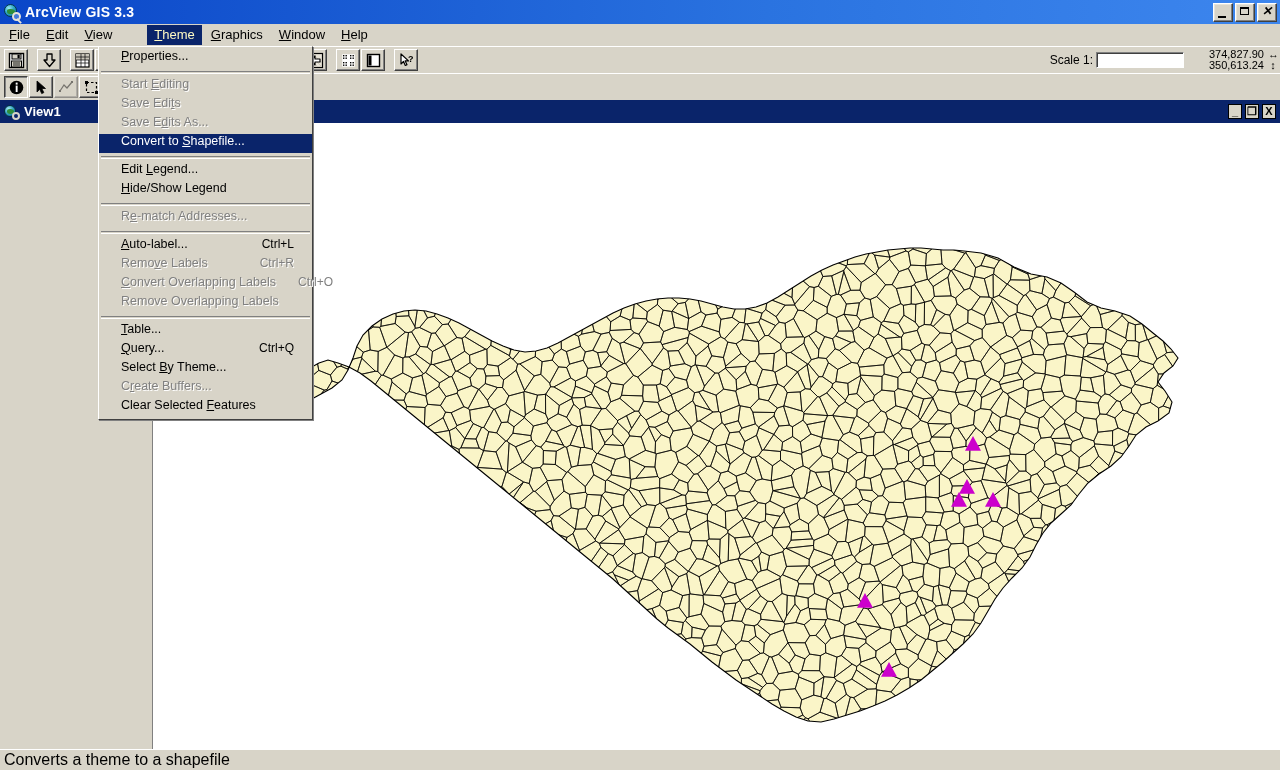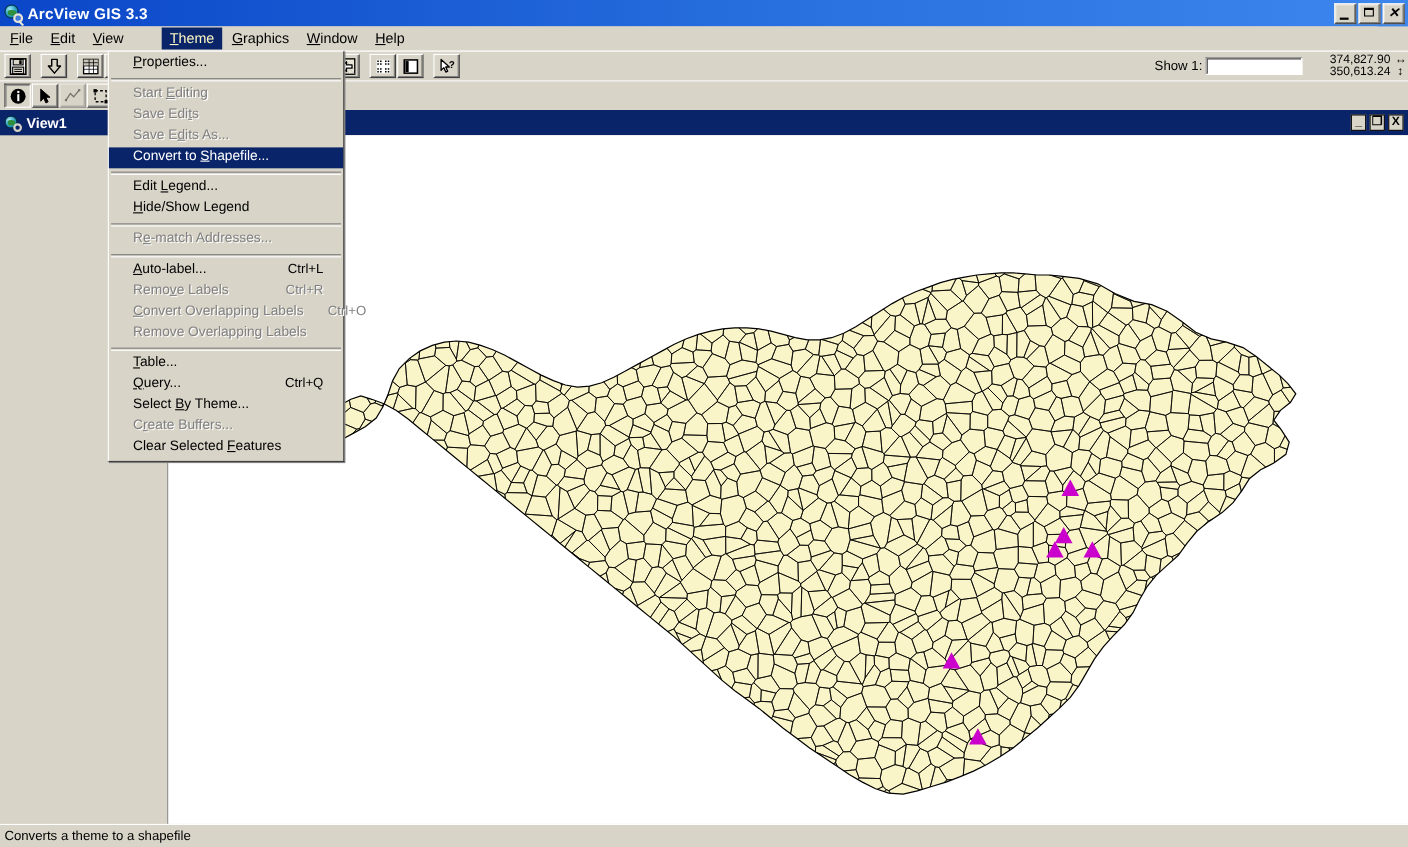--- a/index.html
+++ b/index.html
@@ -254,21 +254,21 @@
   }
   .map-area svg { display: block; }
 
   
   .statusbar {
     position: absolute; left: 0; bottom: 0; width: 1280px; height: 20px;
     background: #d8d4c8;
     border-top: 1px solid #ffffff;
     display: flex; align-items: center;
   }
-  .status-text { font-size: 12px; color: #000; margin-left: 4px; }
+  .status-text { font-size: 16px; color: #000; margin-left: 4px; }
 
   
   .dropdown {
     position: absolute; left: 98px; top: 46px; width: 215px;
     background: #d8d4c8;
     border-top: 1px solid #ffffff; border-left: 1px solid #ffffff;
     border-right: 1px solid #404040; border-bottom: 1px solid #404040;
     box-shadow: 1px 1px 0 #808080;
     z-index: 50; padding: 2px 0;
     box-sizing: border-box;
@@ -456,21 +456,21 @@
         </svg>
       </div>
       <div class="tbtn gap">
         <svg width="17" height="17" viewBox="0 0 17 17">
           <path d="M3 2 L3 12 L5.5 9.5 L7.3 13.5 L9 12.7 L7.2 8.9 L10.5 8.9 Z" fill="#fff" stroke="#000" stroke-width="1.2" stroke-linejoin="round"></path>
           <text x="10" y="9.5" font-family="Liberation Sans, sans-serif" font-size="9" font-weight="bold" fill="#000">?</text>
         </svg>
       </div>
     </div>
     <div class="scale-area">
-      <span class="scale-label">Show 1:</span>
+      <span class="scale-label">Scale 1:</span>
       <input class="scale-input" type="text" value="" placeholder="" style="">
       <div class="coord-box">
         <div class="coord-row">
           <span class="coord-val">374,827.90</span>
           <span class="coord-arrow">↔</span>
         </div>
         <div class="coord-row">
           <span class="coord-val">350,613.24</span>
           <span class="coord-arrow">↕</span>
         </div>

